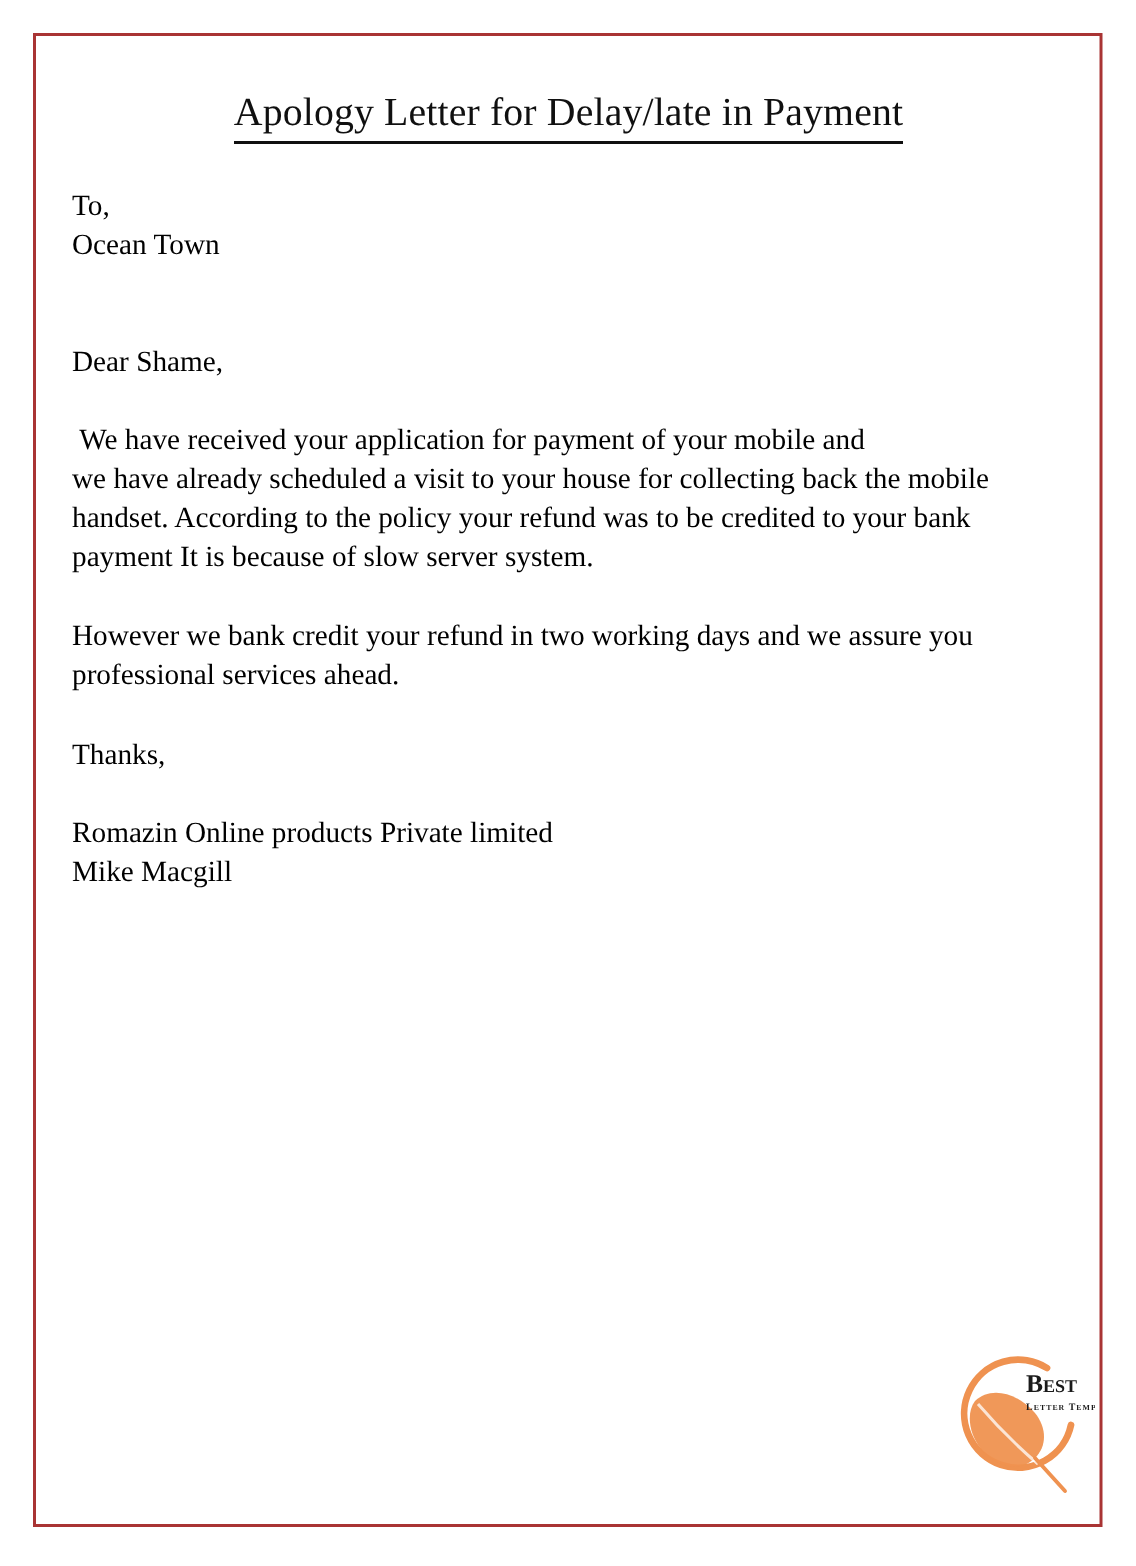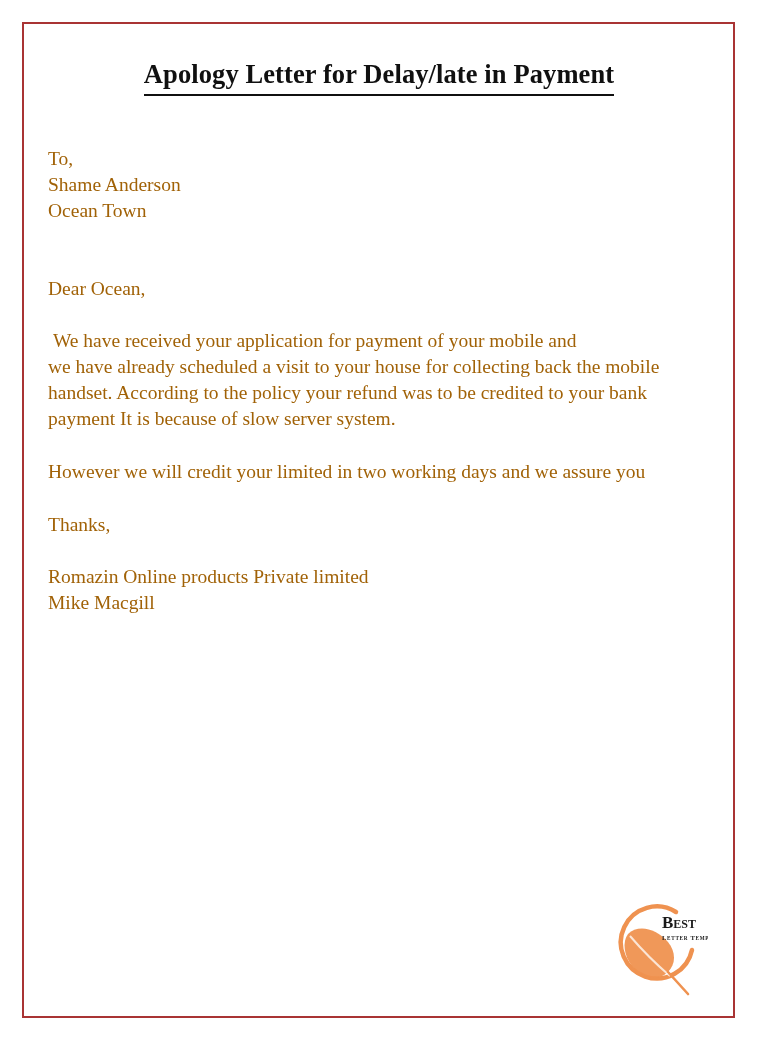--- a/index.html
+++ b/index.html
@@ -38,57 +38,57 @@
     position: absolute;
     left: 48px;
     top: 48px;
     width: 662px;
   }
 
   
   #doc-title {
     text-align: center;
     font-size: 26.5px;
-    font-weight: bold;
+    font-weight: normal;
     letter-spacing: 0.1px;
     margin: 0;
     padding-top: 10px;
     color: #101010;
     line-height: 1.25;
   }
   #doc-title .ul {
     display: inline-block;
     border-bottom: 2.5px solid #101010;
     padding-bottom: 3px;
   }
 
   
   #letter {
-    margin-top: 50px;
+    margin-top: 29px;
     font-size: 19.5px;
     line-height: 26px;
-    color: #a16207;
+    color: #000000;
   }
   .blk {
     margin: 0;
   }
   .line {
     white-space: pre-wrap;
   }
   .gap-addr   { height: 26px; }
   .gap-sub    { height: 26px; }
   .gap-dear   { height: 26px; }
   .gap-body   { height: 27px; }
   .gap-para   { height: 27px; }
   .gap-thanks { height: 26px; }
 
   
   #logo {
     position: absolute;
-    left: 608px;
+    left: 630px;
     top: 898px;
     width: 100px;
     height: 104px;
     text-decoration: underline;
   }
   #logo svg { display: block; }
 
   
   .sp { display: block; }
 </style>
@@ -100,46 +100,46 @@
   <div id="border-frame"></div>
 
   <div id="content">
 
     <h1 id="doc-title"><span class="ul">Apology Letter for Delay/late in Payment</span></h1>
 
     <div id="letter">
 
       <div class="blk">
         <div class="line">To,</div>
-        <div class="line">Shame Anderson</div>
         <div class="line">Ocean Town</div>
       </div>
 
       <div class="gap-addr sp"></div>
 
 
       <div class="gap-sub sp"></div>
 
       <div class="blk">
-        <div class="line">Dear Ocean,</div>
+        <div class="line">Dear Shame,</div>
       </div>
 
       <div class="gap-dear sp"></div>
 
       <div class="blk">
         <div class="line"> We have received your application for payment of your mobile and</div>
         <div class="line">we have already scheduled a visit to your house for collecting back the mobile</div>
         <div class="line">handset. According to the policy your refund was to be credited to your bank</div>
         <div class="line">payment It is because of slow server system.</div>
       </div>
 
       <div class="gap-body sp"></div>
 
       <div class="blk">
-        <div class="line">However we will credit your limited in two working days and we assure you</div>
+        <div class="line">However we bank credit your refund in two working days and we assure you</div>
+        <div class="line">professional services ahead.</div>
       </div>
 
       <div class="gap-para sp"></div>
 
       <div class="blk">
         <div class="line">Thanks,</div>
       </div>
 
       <div class="gap-thanks sp"></div>
 

